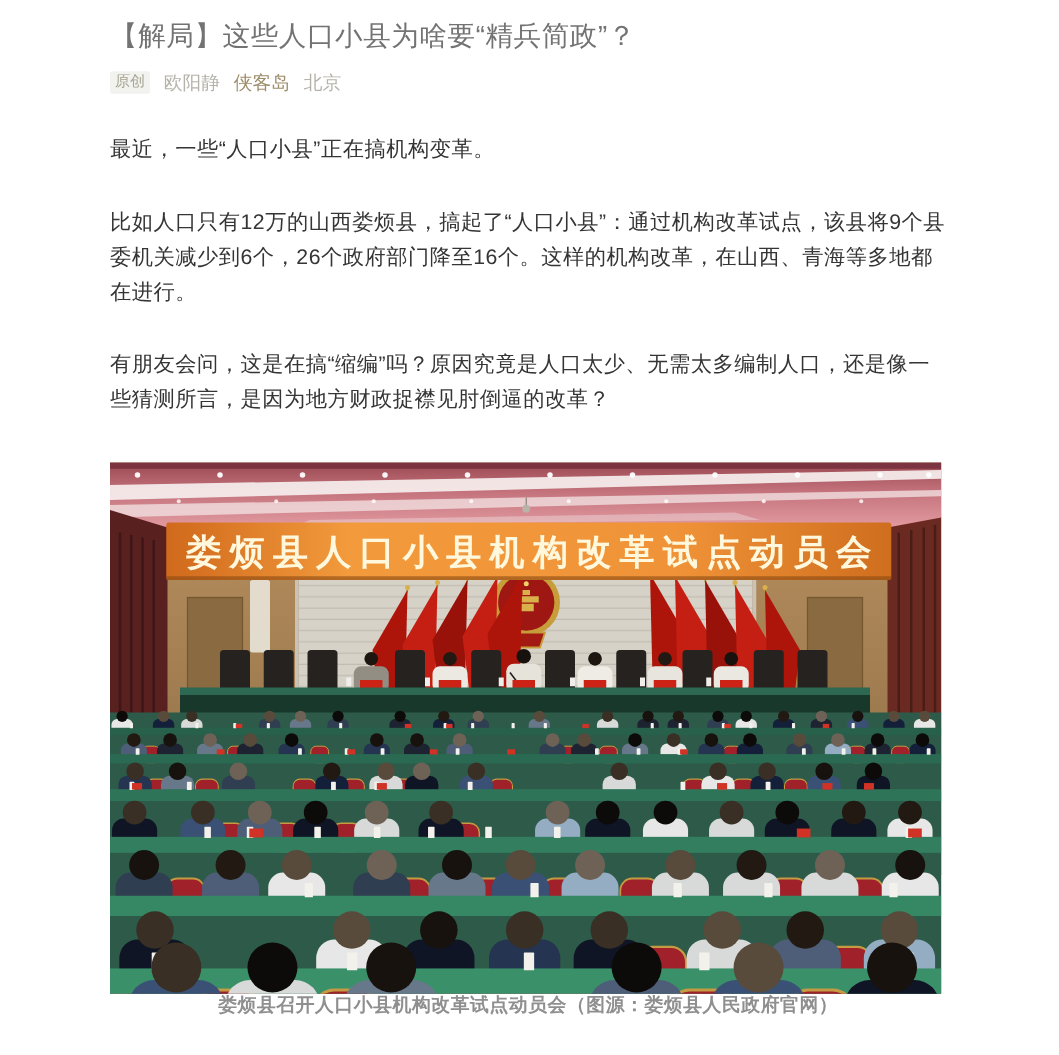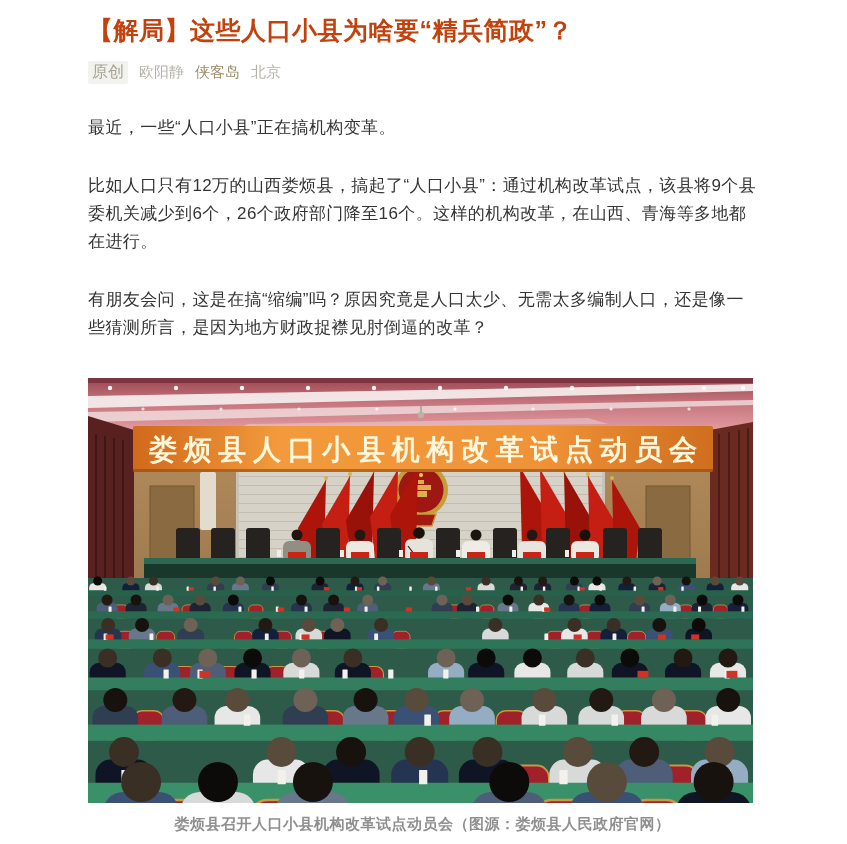--- a/index.html
+++ b/index.html
@@ -1,27 +1,27 @@
 <!DOCTYPE html>
 <html><head>
 <meta charset="utf-8">
 <style>
   html,body{margin:0;padding:0;background:#ffffff;}
   body{width:847px;height:844px;overflow:hidden;font-family:"Liberation Sans","DejaVu Sans",sans-serif;}
   .article{padding:14px 90px 0 88px;}
-  .title{font-size:25px;line-height:1.35;font-weight:700;color:#c2410c;margin:0 0 13px 0;letter-spacing:.5px;}
+  .title{font-size:22px;line-height:1.35;font-weight:400;color:#737373;margin:0 0 13px 0;letter-spacing:.5px;}
   .meta{display:flex;align-items:center;gap:11px;font-size:15px;color:#b4b2aa;margin:0 0 30px 0;white-space:nowrap;}
-  .badge{font-size:16px;background:#f2f2ef;color:#a6a392;padding:1px 4px;border-radius:2px;line-height:1.3;}
+  .badge{font-size:12px;background:#f2f2ef;color:#a6a392;padding:1px 4px;border-radius:2px;line-height:1.3;}
   .author{color:#b4b2aa;}
   .account{color:#9d8c6a;font-weight:400;cursor:pointer;}
   .dt,.loc{color:#b4b2aa;}
   .para{font-size:17px;line-height:28px;color:#353535;margin:12px 0 30px 0;letter-spacing:.4px;}
   figure{margin:36px 0 0 0;}
   .photo-frame{display:block;width:665px;height:425px;background:#a98556;}
-  figcaption{margin-top:12px;text-align:center;font-size:15px;font-weight:700;color:#8f8f8f;letter-spacing:.5px;}
+  figcaption{text-align:center;font-size:15px;font-weight:700;color:#8f8f8f;letter-spacing:.5px;}
 </style>
 </head>
 <body>
 
 <div class="article">
 
   <h1 class="title">【解局】这些人口小县为啥要“精兵简政”？</h1>
 
   <div class="meta">
     <span class="badge">原创</span>

